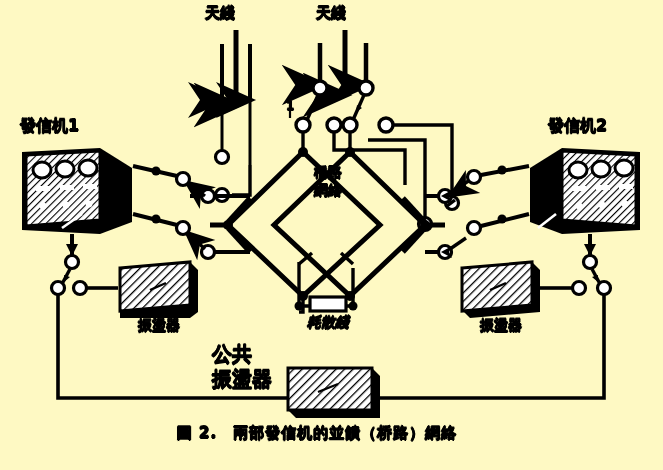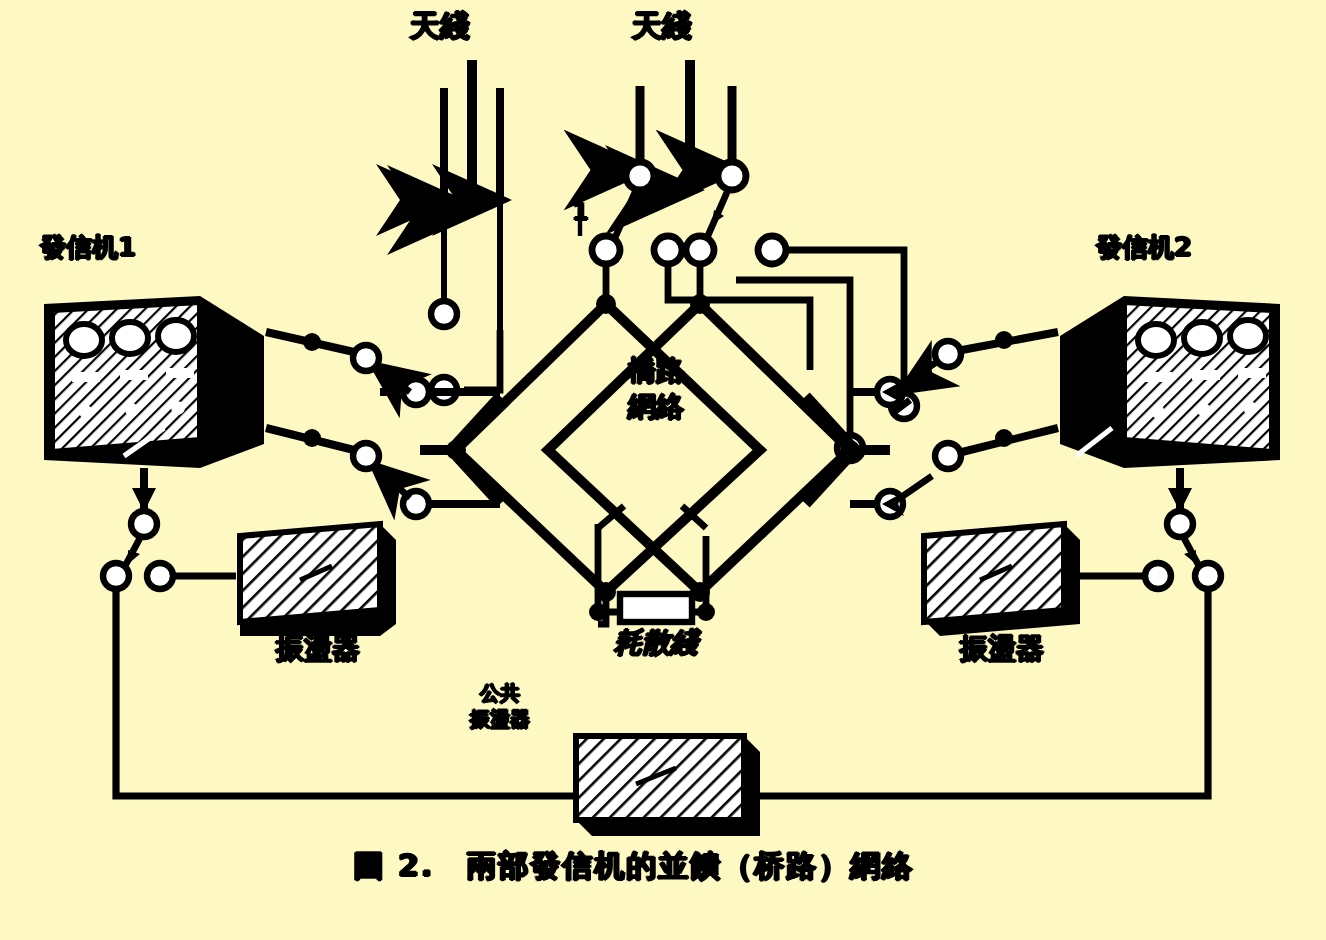--- a/index.html
+++ b/index.html
@@ -28,24 +28,24 @@
     font-family: "DejaVu Sans", sans-serif;
     font-weight: bold;
     line-height: 1.05;
     white-space: pre;
     letter-spacing: 0px;
     text-shadow:
       0.6px 0 0 #000, -0.6px 0 0 #000,
       0 0.6px 0 #000, 0 -0.6px 0 #000;
   }
   .lbl-antenna    { font-size: 15px; }
-  .lbl-tx         { font-size: 13px; }
+  .lbl-tx         { font-size: 16px; }
   .lbl-bridge     { font-size: 14px; text-align: center; line-height: 1.25; }
   .lbl-device     { font-size: 14px; text-align: center; }
-  .lbl-common     { font-size: 10px; text-align: center; line-height: 1.25; }
+  .lbl-common     { font-size: 20px; text-align: left; line-height: 1.25; }
   .caption {
     position: absolute;
     left: 0;
     top: 424px;
     width: 634px;
     text-align: center;
     font-size: 15px;
     font-weight: bold;
     color: #000;
     font-family: "DejaVu Sans", sans-serif;
@@ -284,21 +284,21 @@
   </svg>
 
   <div class="lbl lbl-antenna" style="left:205px; top:6px;">天綫</div>
 
   <div class="lbl lbl-antenna" style="left:316px; top:6px;">天綫</div>
 
   <div class="lbl lbl-tx" style="left:20px; top:118px;">發信机1</div>
 
   <div class="lbl lbl-tx" style="left:548px; top:118px;text-align:right;">發信机2</div>
 
-  <div class="lbl lbl-bridge" style="left:298px; top:178px; width:60px;text-align:center;"><span>橋路</span><br><span>網絡</span></div>
+  <div class="lbl lbl-bridge" style="left:298px; top:164px; width:60px;text-align:center;"><span>橋路</span><br><span>網絡</span></div>
 
   <div class="lbl" style="left:286px; top:100px; font-size:12px;">1</div>
 
   <div class="lbl lbl-device" style="left:121px; top:318px; width:76px;">振盪器</div>
 
   <div class="lbl lbl-device" style="left:290px; top:315px; width:76px;font-style:italic;">耗散綫</div>
 
   <div class="lbl lbl-device" style="left:463px; top:318px; width:76px;">振盪器</div>
 
   <div class="lbl lbl-common" style="left:212px; top:342px; width:76px;"><span>公共</span><br><span>振盪器</span></div>

